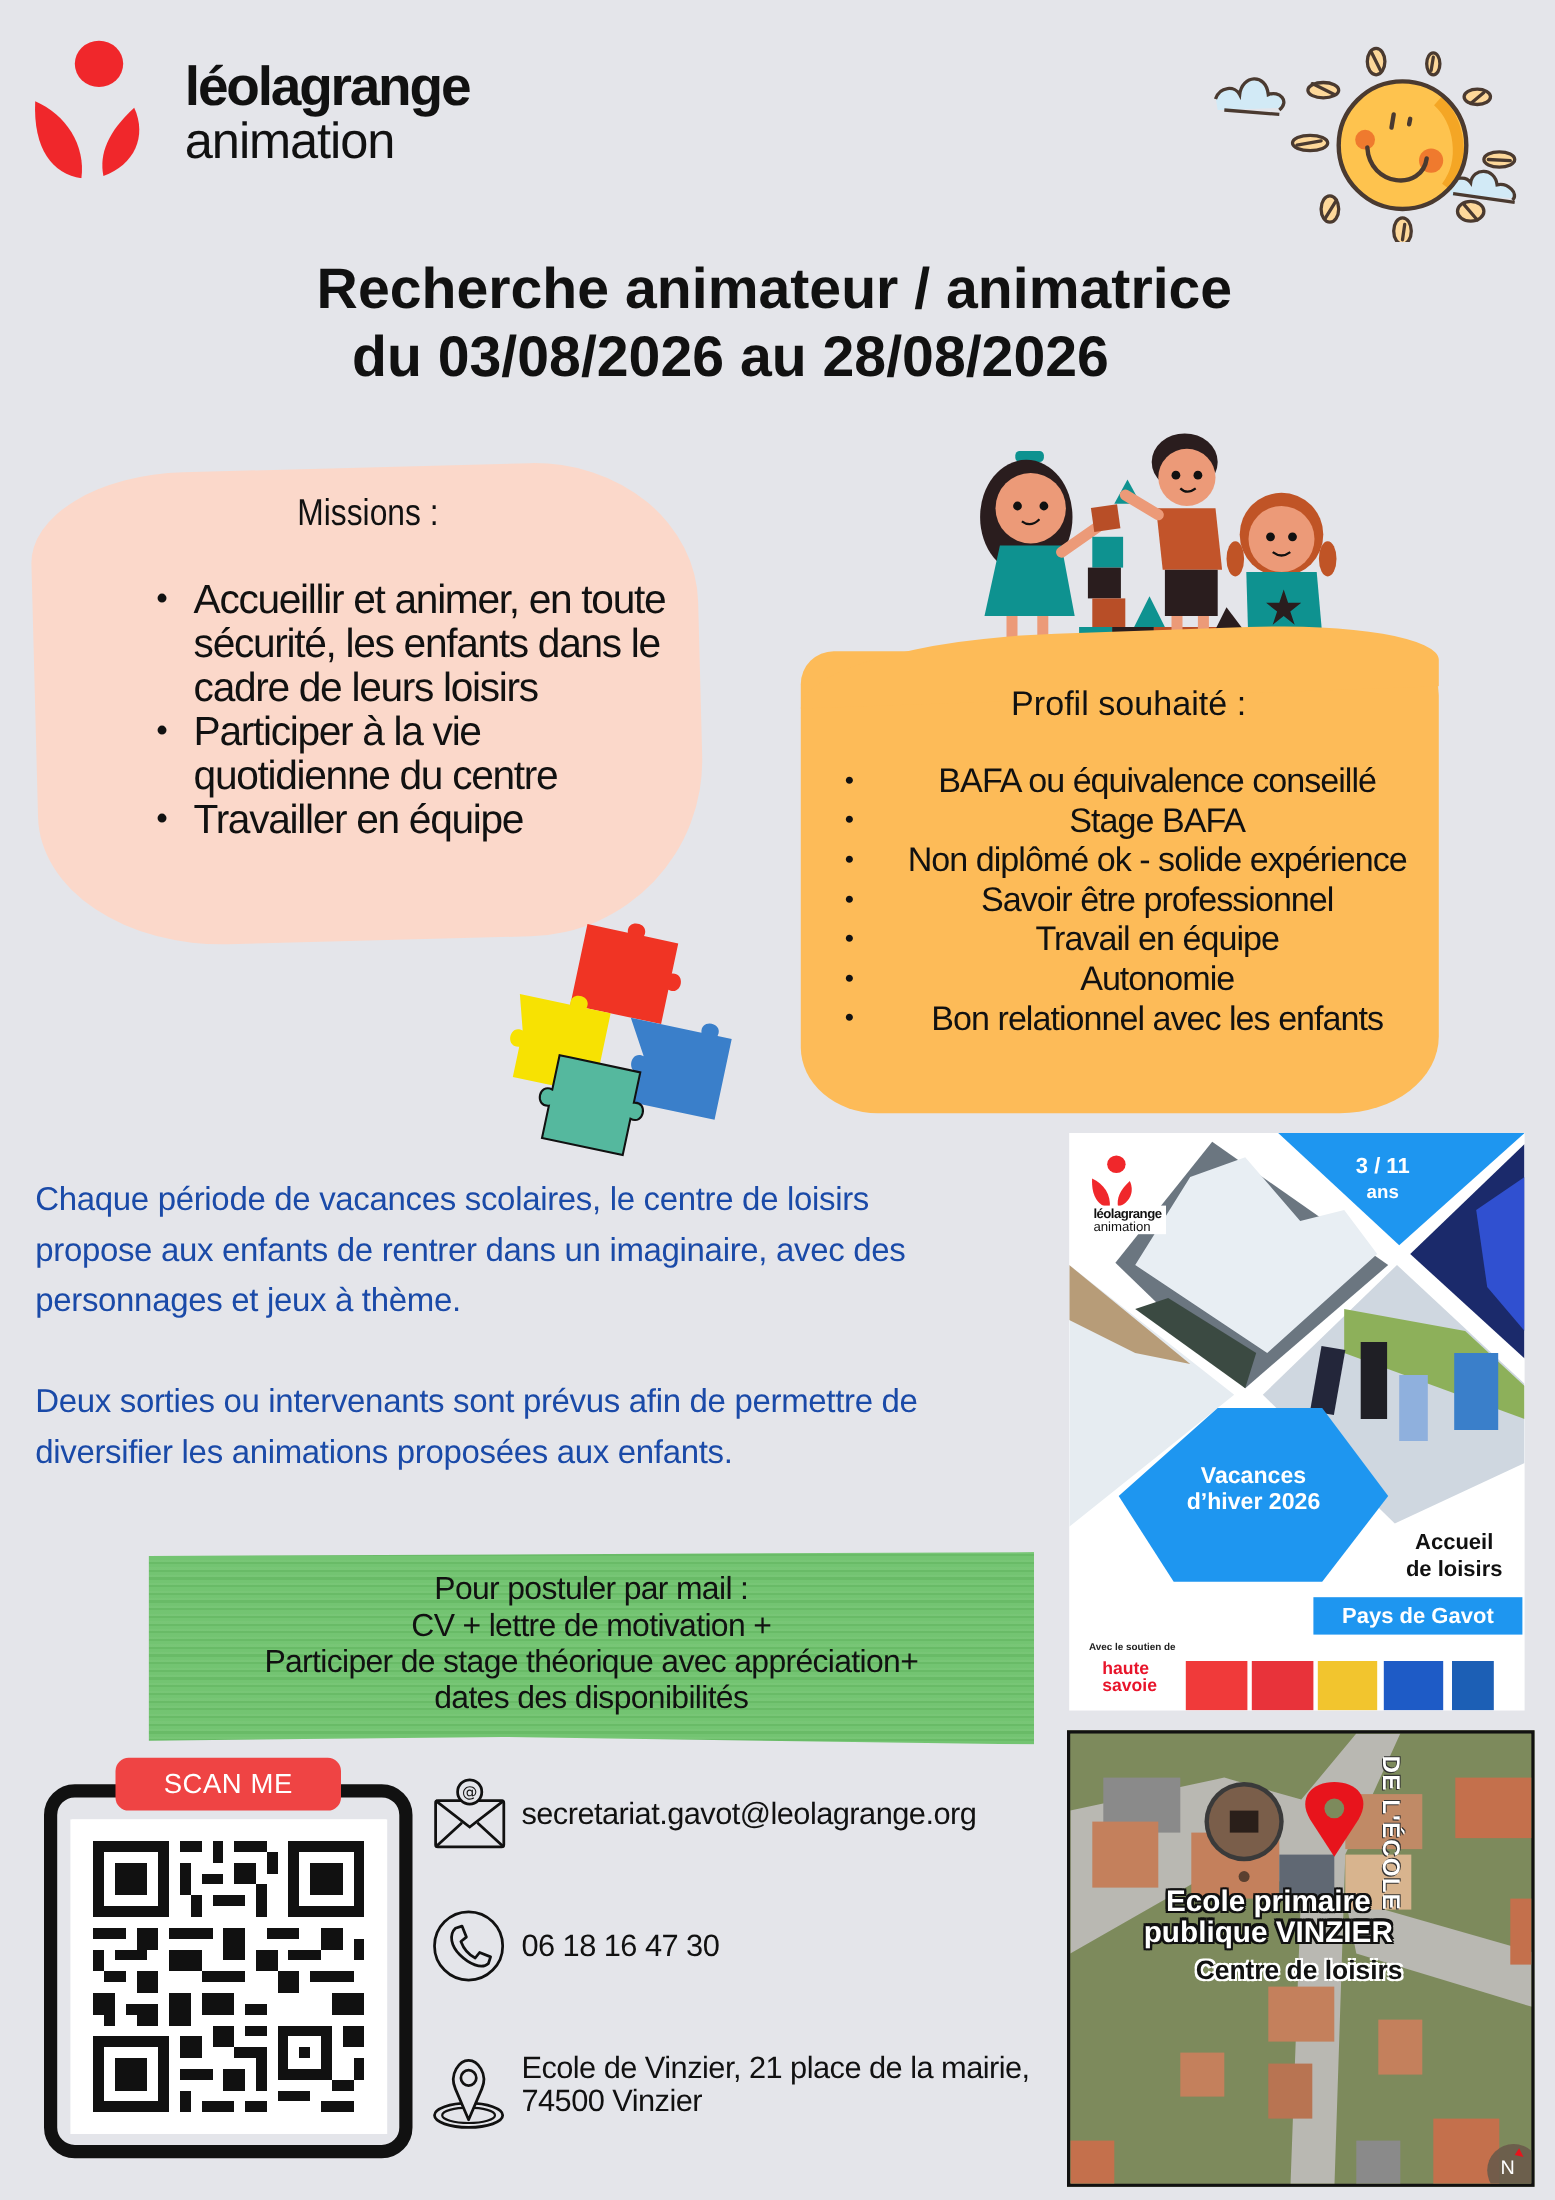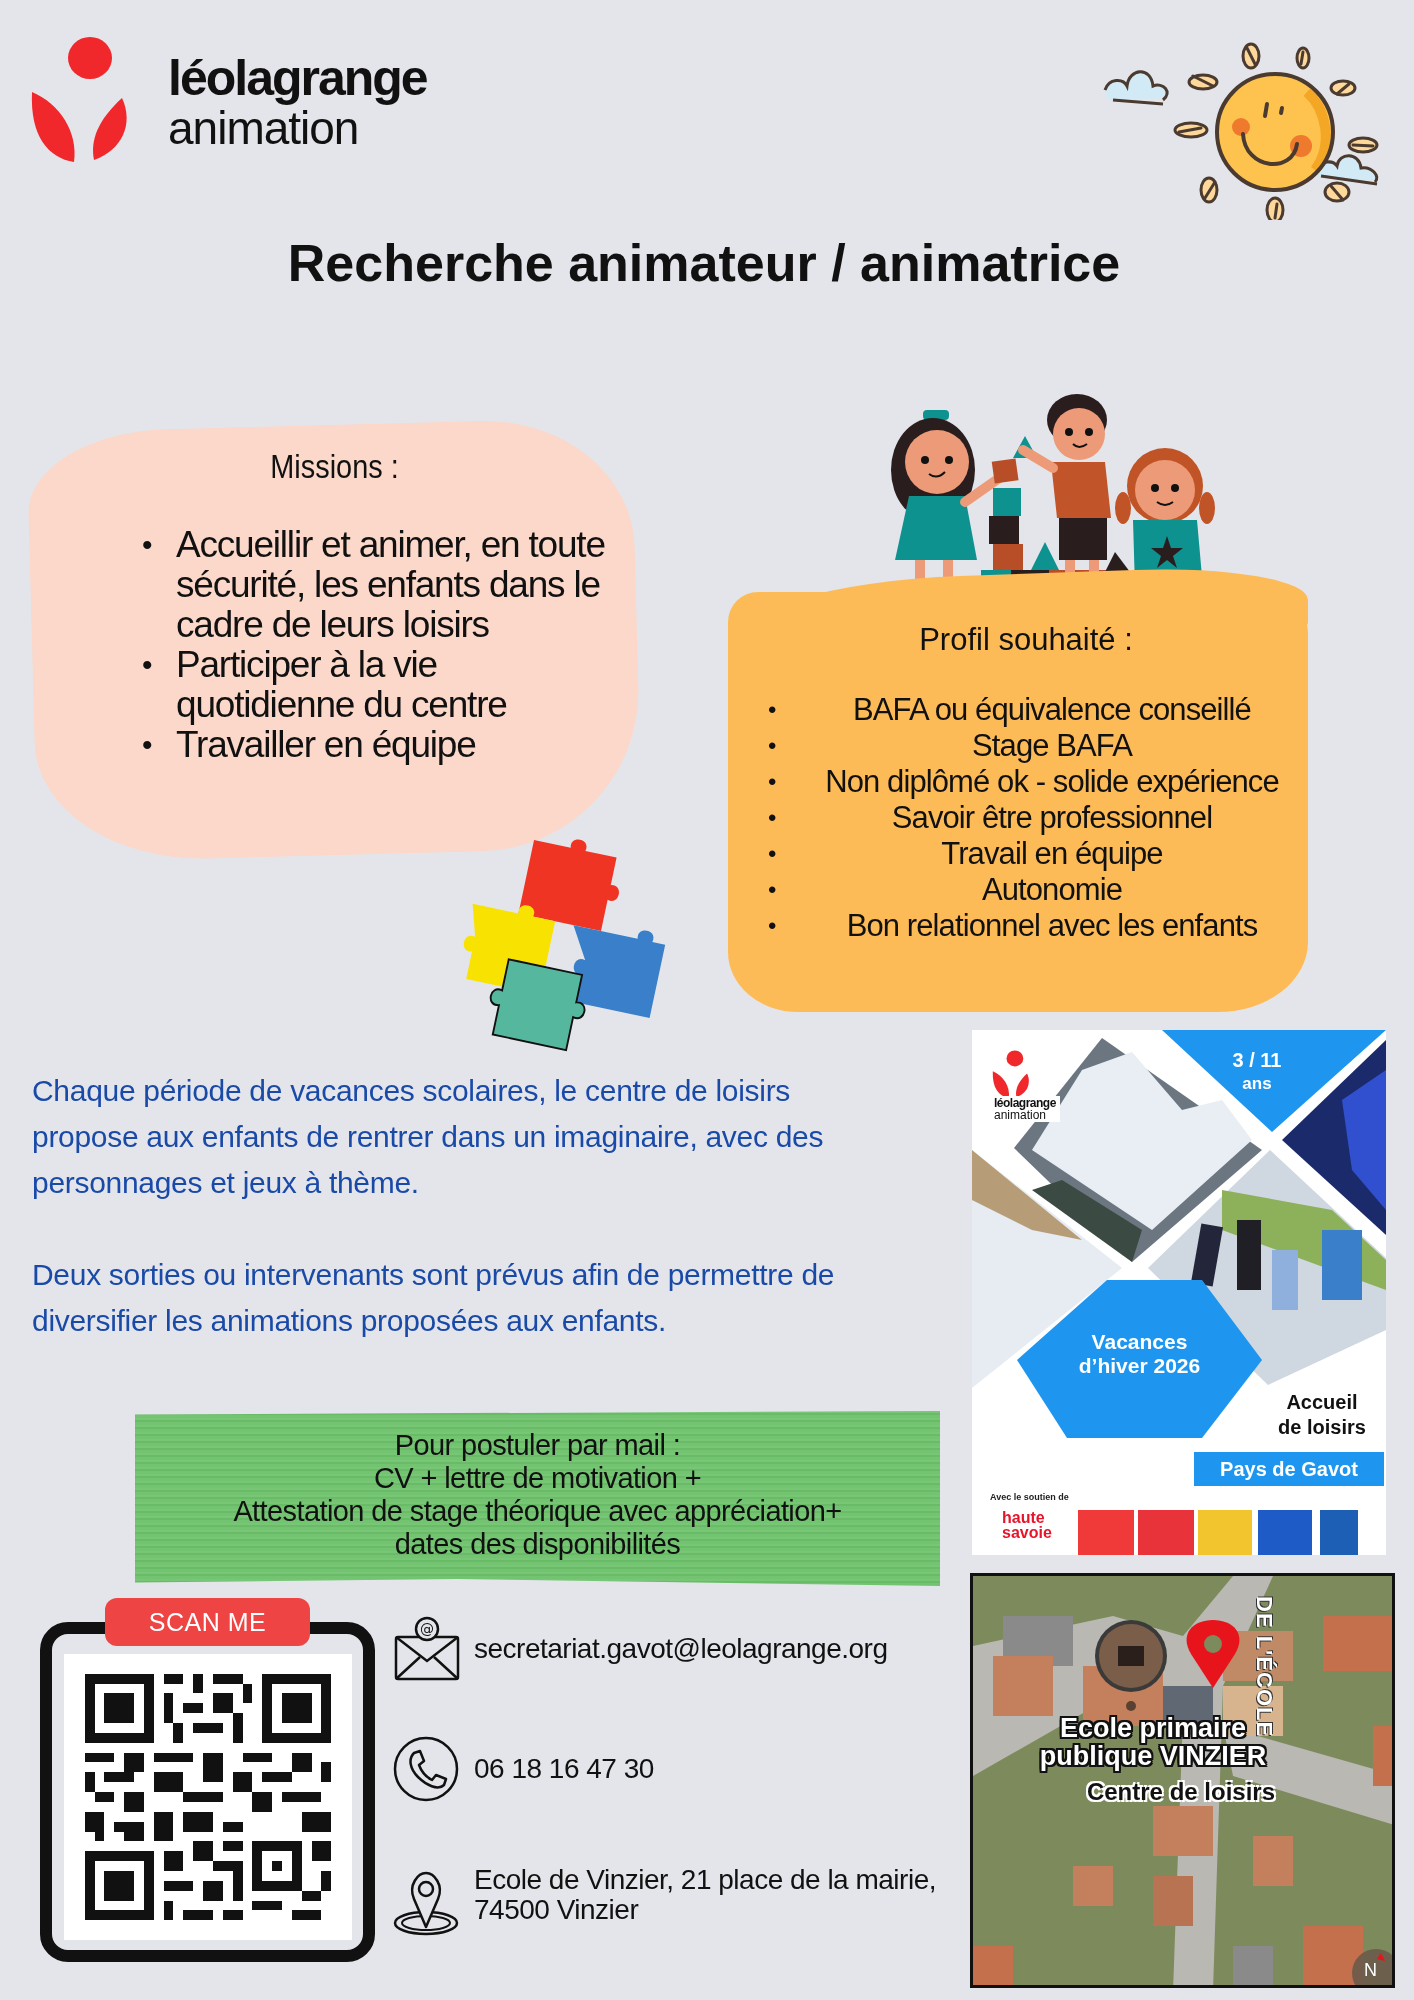--- a/index.html
+++ b/index.html
@@ -133,20 +133,21 @@
   <circle cx="200" cy="112" r="58" fill="none" stroke="#4a3a30" stroke-width="4"></circle>
   <circle cx="166" cy="107" r="9" fill="#ef7a2e"></circle>
   <circle cx="226" cy="126" r="11" fill="#ef7a2e"></circle>
   <line x1="192" y1="84" x2="190" y2="96" stroke="#4a3a30" stroke-width="4" stroke-linecap="round"></line>
   <line x1="207" y1="88" x2="206" y2="93" stroke="#4a3a30" stroke-width="4" stroke-linecap="round"></line>
   <path d="M168 114 C170 150 218 154 222 124" fill="none" stroke="#4a3a30" stroke-width="4" stroke-linecap="round"></path>
 </svg>
 
 <h1 class="abs title">
   <span class="l1">Recherche animateur / animatrice</span>
+  <span class="l2">du 03/08/2026 au 28/08/2026</span>
 </h1>
 
 <div class="abs missions"></div>
 <div class="abs missions-inner">
   <div class="abs missions-title">Missions :</div>
   <ul class="abs mission-list">
     <li>Accueillir et animer, en toute sécurité, les enfants dans le cadre de leurs loisirs</li>
     <li>Participer à la vie quotidienne du centre</li>
     <li>Travailler en équipe</li>
   </ul>
@@ -286,21 +287,21 @@
     <div>de loisirs</div>
   </div>
   <div class="abs" style="left:222px;top:422px;width:190px;height:34px;text-align:center;color:#fff;font-weight:bold;font-size:20px;line-height:34px;">Pays de Gavot</div>
   <div class="abs" style="left:18px;top:462px;font-size:9px;font-weight:bold;color:#222;">Avec le soutien de</div>
   <div class="abs" style="left:30px;top:480px;width:70px;color:#e8142a;font-weight:bold;font-size:16px;line-height:15px;">haute<br>savoie</div>
 </div>
 
 <div class="abs apply">
   <span>Pour postuler par mail :</span>
   <span>CV + lettre de motivation +</span>
-  <span>Attestation de stage théorique avec appréciation+</span>
+  <span>Participer de stage théorique avec appréciation+</span>
   <span>dates des disponibilités</span>
 </div>
 
 <div class="abs qr-frame"></div>
 <div class="abs qr-box">
   <svg width="288" height="286" viewBox="0 0 29 29" shape-rendering="crispEdges">
     <rect width="29" height="29" fill="#fff"></rect>
     <g fill="#111">
 
       <path d="M2 2h7v7h-7z M3 3v5h5v-5z" fill-rule="evenodd"></path>

